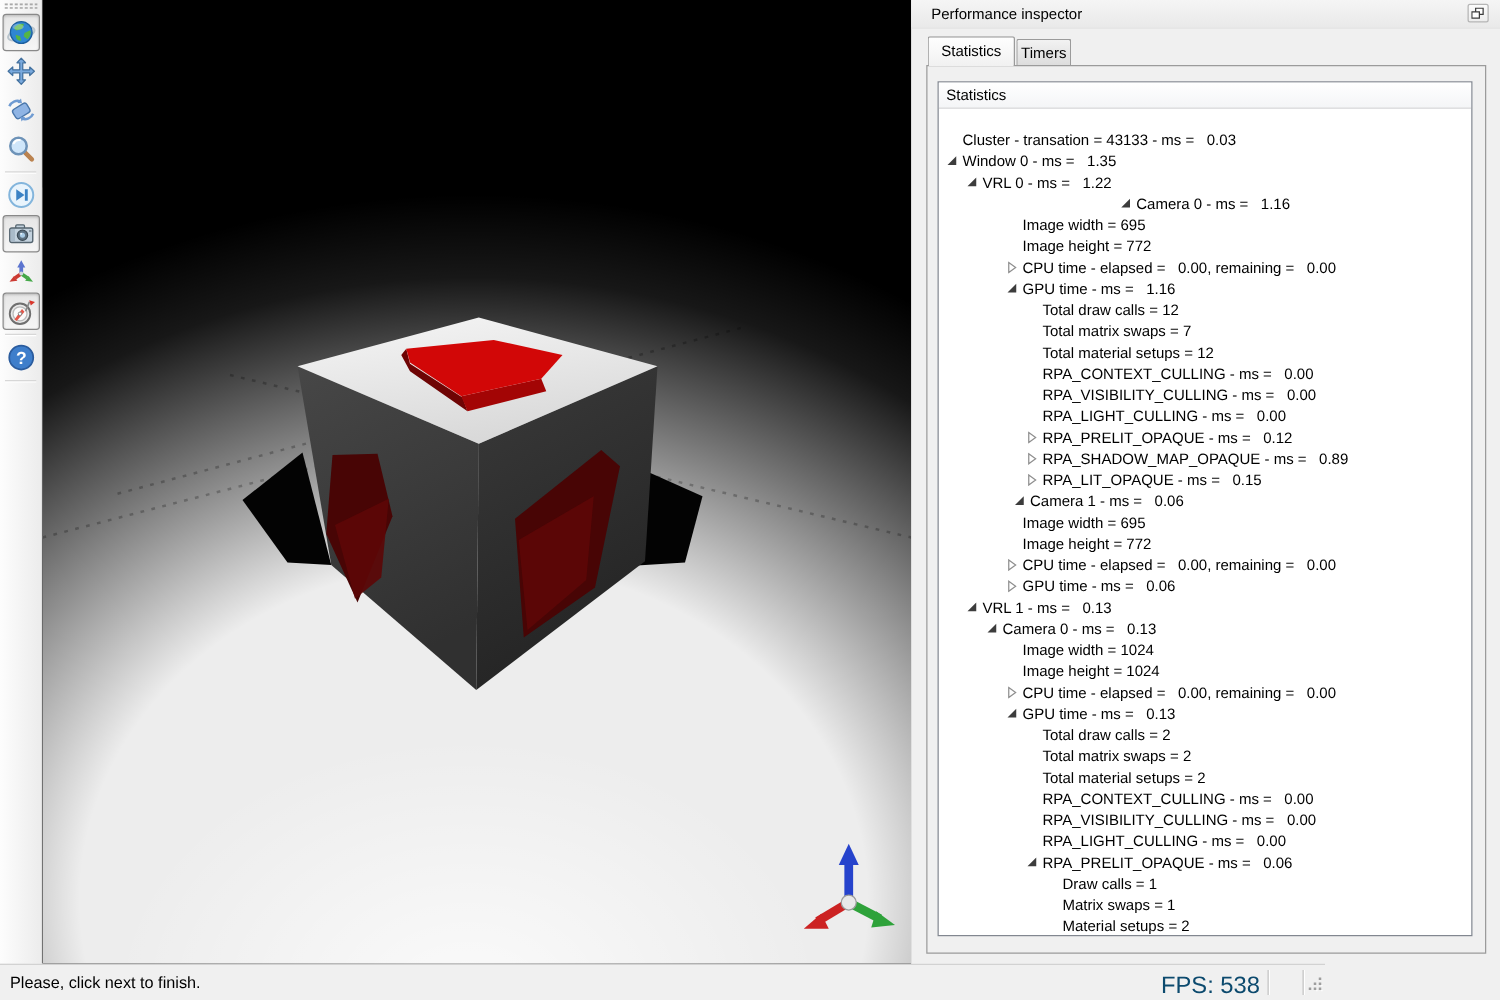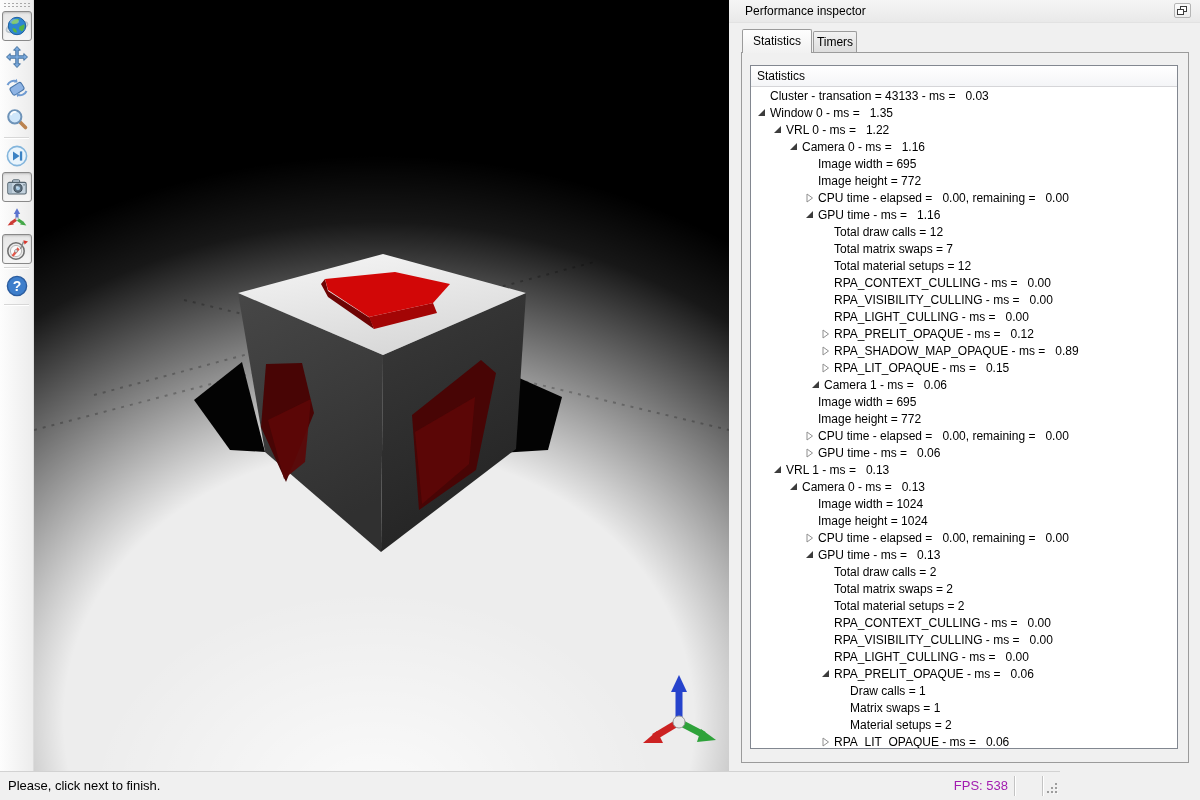--- a/index.html
+++ b/index.html
@@ -45,21 +45,21 @@
   .tree-header{height:21px;box-sizing:border-box;background:linear-gradient(#ffffff,#f4f5f7);
                border-bottom:1px solid #d5d5d8;font-size:12px;color:#000;padding:3px 0 0 6px;}
   .trow{height:17px;display:flex;align-items:center;font-size:12px;color:#000;cursor:default;}
   .trow .arrow{width:13px;flex:0 0 13px;display:inline-flex;align-items:center;}
   .trow .tlabel{white-space:pre;}
 
   
   .statusbar{position:absolute;left:0;top:771px;width:1060px;height:29px;box-sizing:border-box;
              background:#f0f0f0;border-top:1px solid #d2d2d2;}
   .status-msg{position:absolute;left:8px;top:6px;font-size:13px;color:#000;}
-  .status-fps{position:absolute;right:52px;top:6px;font-size:13px;color:#a21caf;}
+  .status-fps{position:absolute;right:52px;top:6px;font-size:19px;color:#0c4a6e;}
   .status-sep{position:absolute;top:4px;width:1px;height:20px;background:#c3c3c3;box-shadow:1px 0 0 #ffffff;}
   .grip{position:absolute;right:1px;bottom:1px;}
 </style>
 </head>
 <body>
 
 <div class="toolbar">
   <div class="tb-handle"></div>
 
   <button class="tb-btn checked" title="">
@@ -240,41 +240,41 @@
     </button>
   </div>
 
   <div class="tab selected">Statistics</div>
   <div class="tab unselected">Timers</div>
 
   <div class="tab-pane">
     <div class="tree">
       <div class="tree-header">Statistics</div>
       <div>
+          <div class="trow" style="padding-left: 6px; margin-top: 16px;">
+            <span class="arrow"></span>
+            <span class="tlabel">Cluster - transation = 43133 - ms =   0.03</span>
+          </div>
           <div class="trow" style="padding-left: 6px;">
-            <span class="arrow"></span>
-            <span class="tlabel">Cluster - transation = 43133 - ms =   0.03</span>
-          </div>
-          <div class="trow" style="padding-left: 6px;">
             <span class="arrow">
               <svg width="9" height="9">
                 <polygon points="8,1 8,8 1,8" fill="#3c3c3c"></polygon>
               </svg>
             </span>
             <span class="tlabel">Window 0 - ms =   1.35</span>
           </div>
           <div class="trow" style="padding-left: 22px;">
             <span class="arrow">
               <svg width="9" height="9">
                 <polygon points="8,1 8,8 1,8" fill="#3c3c3c"></polygon>
               </svg>
             </span>
             <span class="tlabel">VRL 0 - ms =   1.22</span>
           </div>
-          <div class="trow" style="padding-left: 38px;">
+          <div class="trow" style=" justify-content: center;">
             <span class="arrow">
               <svg width="9" height="9">
                 <polygon points="8,1 8,8 1,8" fill="#3c3c3c"></polygon>
               </svg>
             </span>
             <span class="tlabel">Camera 0 - ms =   1.16</span>
           </div>
           <div class="trow" style="padding-left: 54px;">
             <span class="arrow"></span>
             <span class="tlabel">Image width = 695</span>

